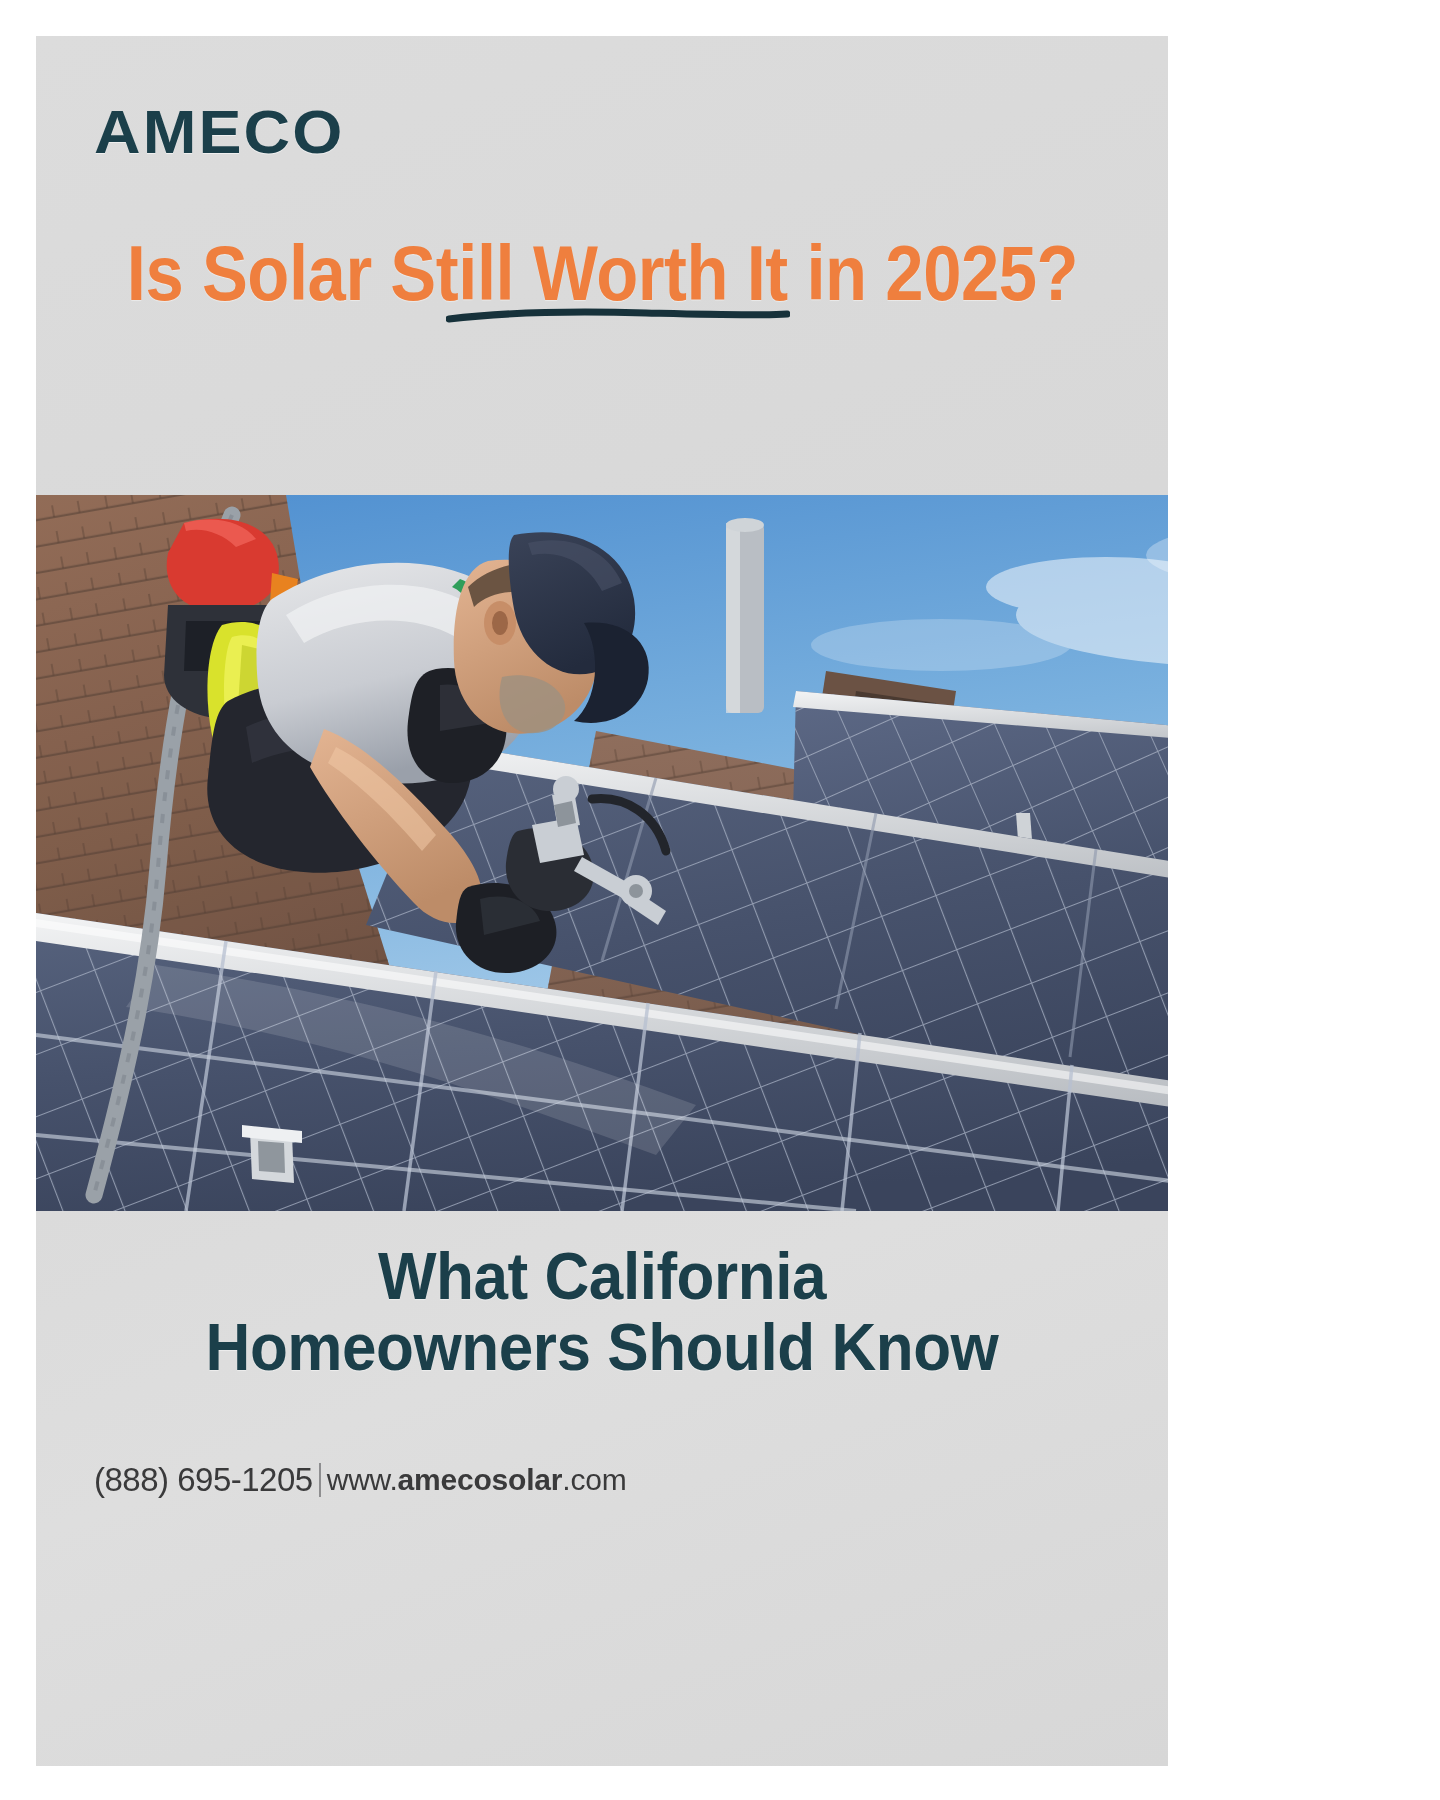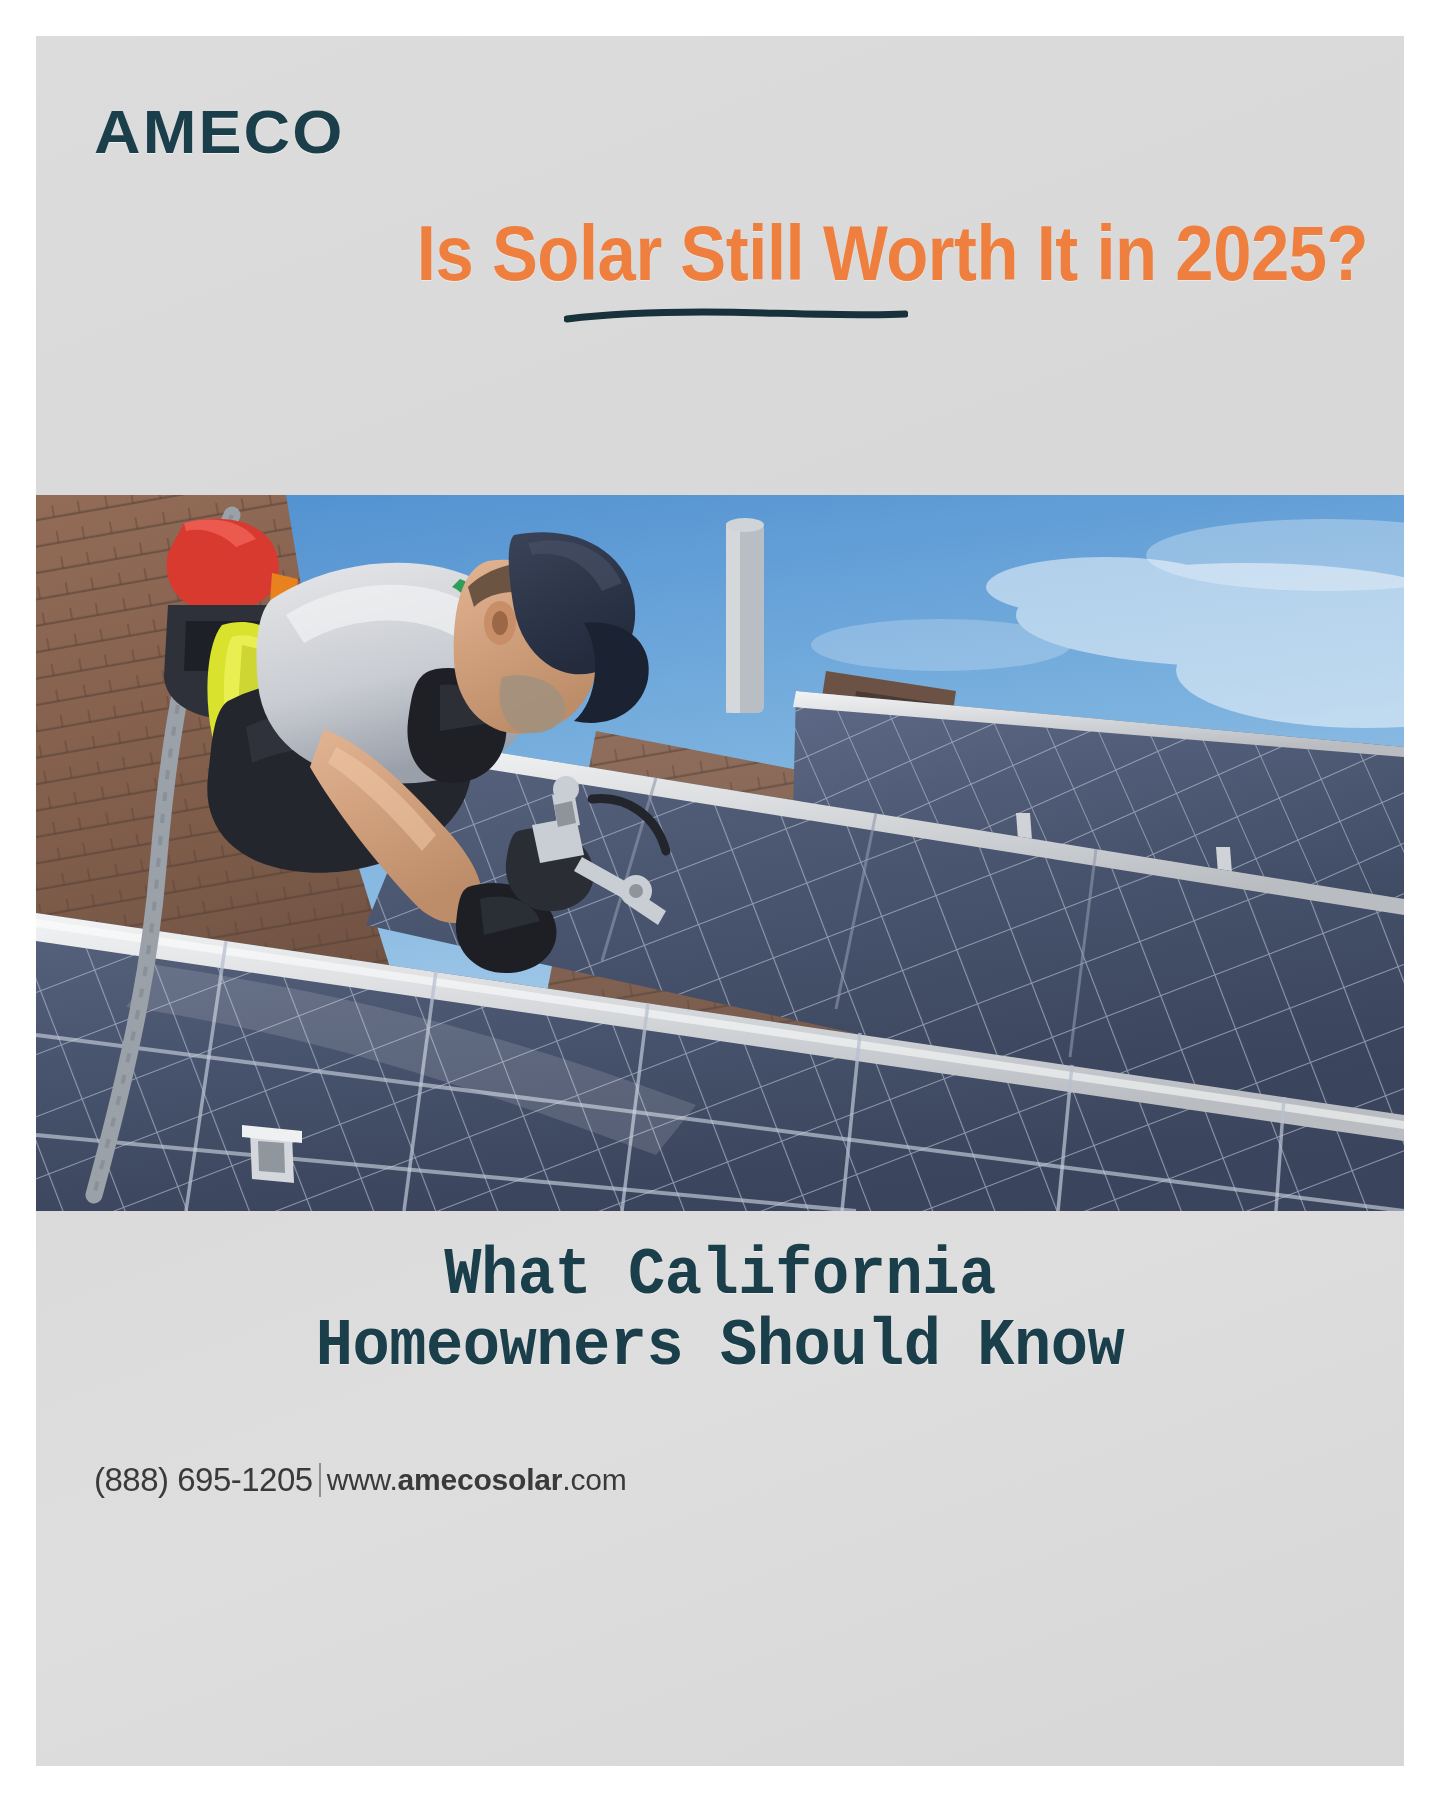--- a/index.html
+++ b/index.html
@@ -8,21 +8,21 @@
     width:1440px; height:1800px;
     background:#ffffff;
     font-family:"Liberation Sans", sans-serif;
     overflow:hidden;
   }
 
   
   #page {
     position:absolute;
     left:36px; top:36px;
-    width:1368px; height:1730px;
+    width:1132px; height:1730px;
     background:linear-gradient(160deg,#dcdcdc 0%,#d8d8d8 40%,#dedede 70%,#d7d7d7 100%);
     overflow:hidden;
   }
 
   
   #logo {
     position:absolute;
     left:58px; top:60px;
     font-size:62px;
     font-weight:900;
@@ -30,23 +30,23 @@
     color:#1b3f4a;
     font-family:"Liberation Sans", sans-serif;
     transform:scaleX(1.04);
     transform-origin:left center;
     text-shadow:0 1px 0 rgba(255,255,255,.55);
   }
 
   
   #headline-wrap {
     position:absolute;
-    left:0; top:178px;
+    left:0; top:198px;
     width:100%;
-    text-align:right;
+    text-align:center;
   }
   #headline {
     display:inline-block;
     font-size:74px;
     font-weight:900;
     color:#ef7f3e;
     letter-spacing:-0.5px;
     line-height:1;
     transform:scaleX(0.93) scaleY(1.06);
     transform-origin:center top;
@@ -71,21 +71,20 @@
     background:#6fa8d8;
   }
   #photo svg { display:block; width:100%; height:100%; }
 
   
   #subhead-wrap {
     position:absolute;
     left:0; top:1205px;
     width:100%;
     text-align:center;
-    font-family:Liberation Mono, monospace;
   }
   .subhead-line {
     font-size:66px;
     font-weight:900;
     color:#1b3f4a;
     line-height:1.07;
     letter-spacing:-0.5px;
     transform:scaleX(0.94);
     white-space:nowrap;
     text-shadow:0 1px 1px rgba(255,255,255,.5);

